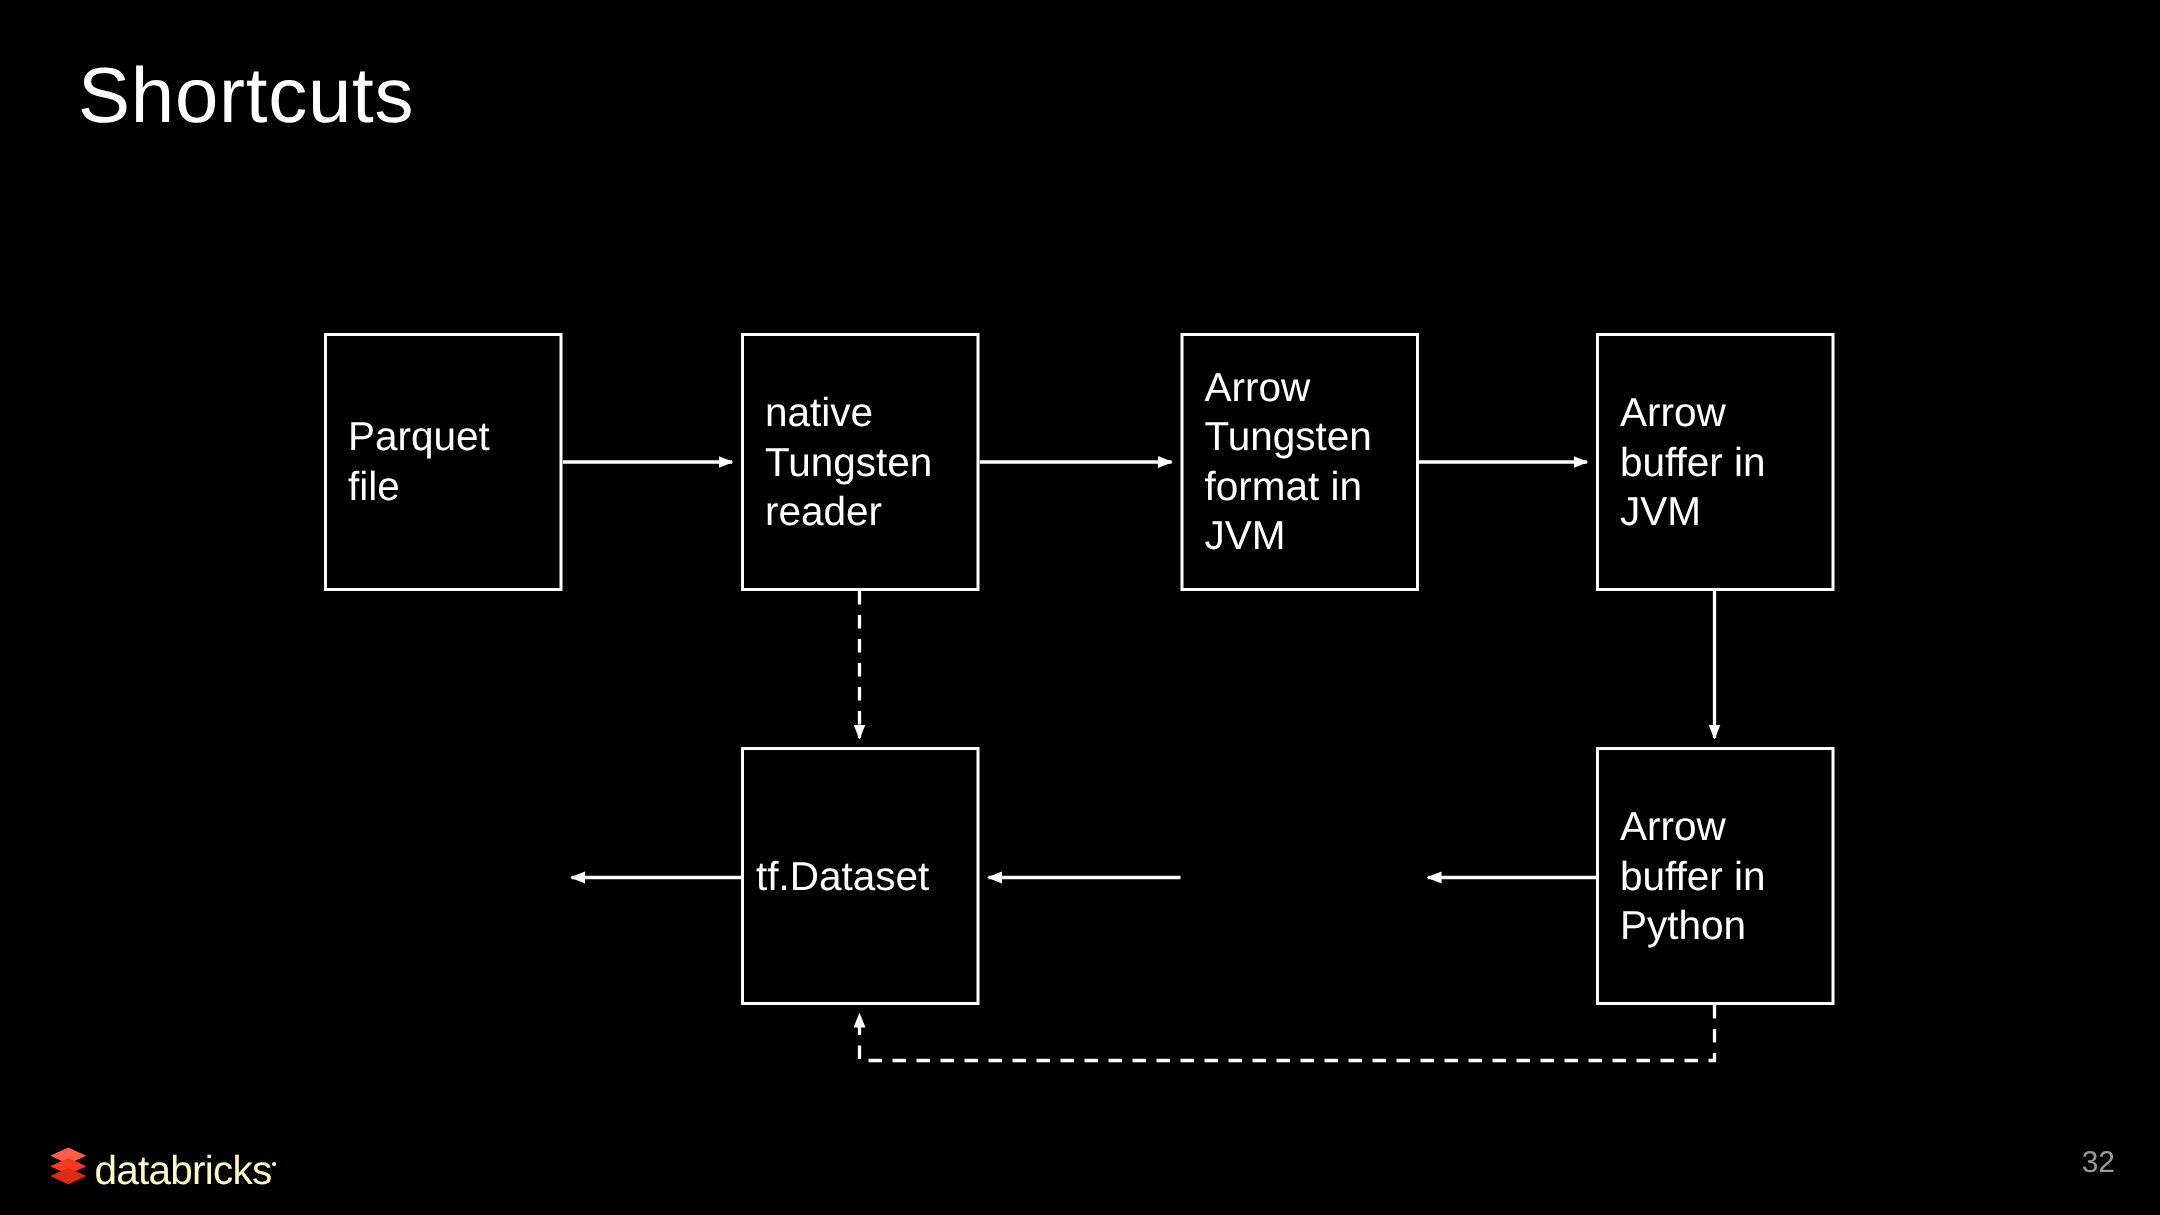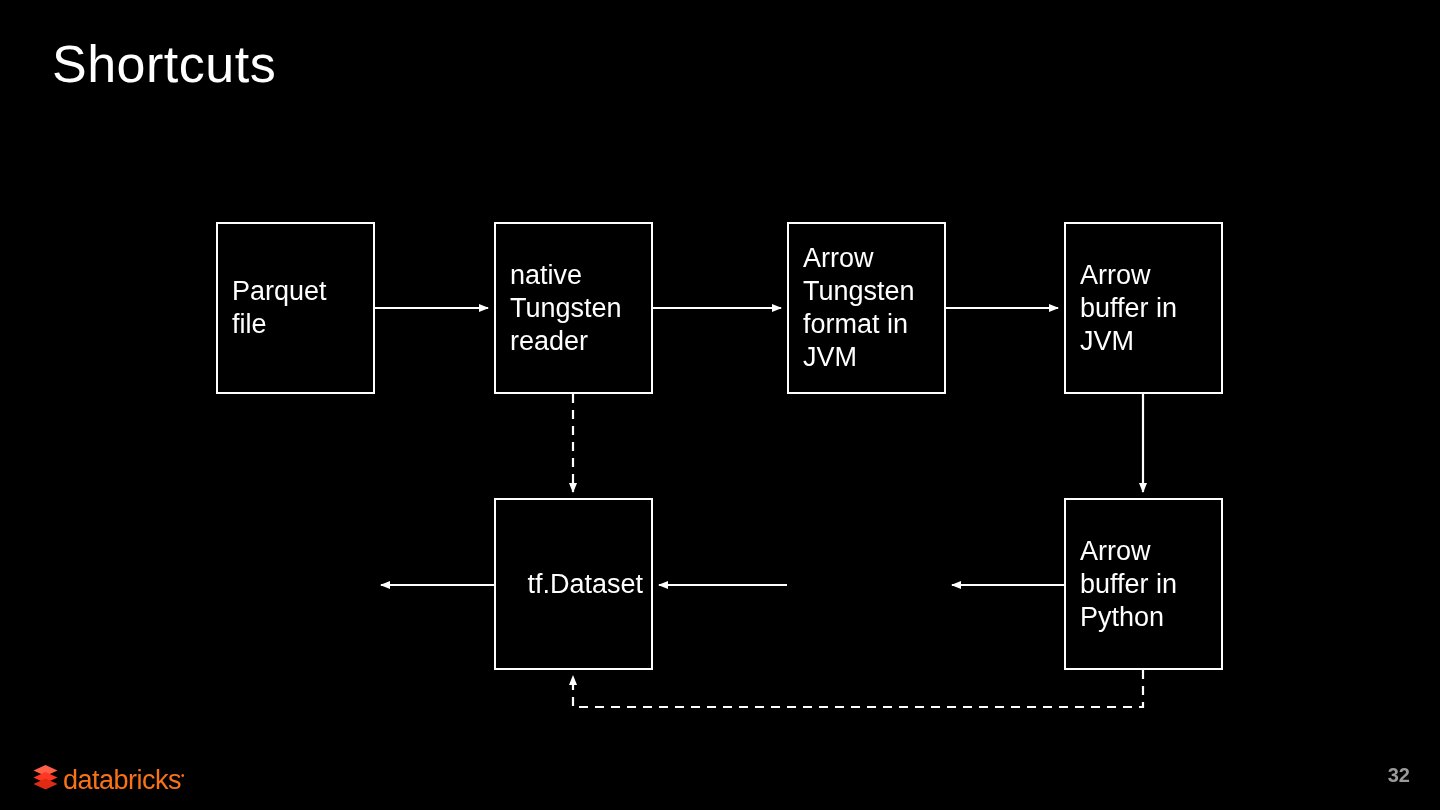--- a/index.html
+++ b/index.html
@@ -50,21 +50,21 @@
   }
   .node .node-label {
     font-size: 27px;
     line-height: 33px;
     color: #ffffff;
     font-weight: 400;
     white-space: pre-line;
     text-align: left;
   }
   .node.center {
-    justify-content: flex-end;
+    justify-content: flex-start;
     padding-left: 8px;
   }
   .node.center .node-label {
     text-align: center;
   }
   #edges {
     position: absolute;
     left: 0;
     top: 0;
     width: 1440px;
@@ -82,38 +82,37 @@
   }
   .logo-mark {
     position: relative;
     width: 25px;
     height: 26px;
     flex: 0 0 auto;
   }
   .logo-wordmark {
     font-size: 27px;
     line-height: 27px;
-    color: #f97316;
+    color: #fef9c3;
     font-weight: 400;
     letter-spacing: -0.5px;
     position: relative;
     top: 1px;
   }
   .logo-wordmark .tm {
     font-size: 10px;
     vertical-align: super;
   }
   #page-number {
     position: absolute;
     right: 30px;
     top: 764px;
     font-size: 20px;
     color: #9a9a9a;
     text-align: right;
-    font-weight: bold;
   }
 </style>
 </head>
 <body>
 
 <div id="slide">
 
   <div id="slide-title">Shortcuts</div>
 
   <div id="diagram">

